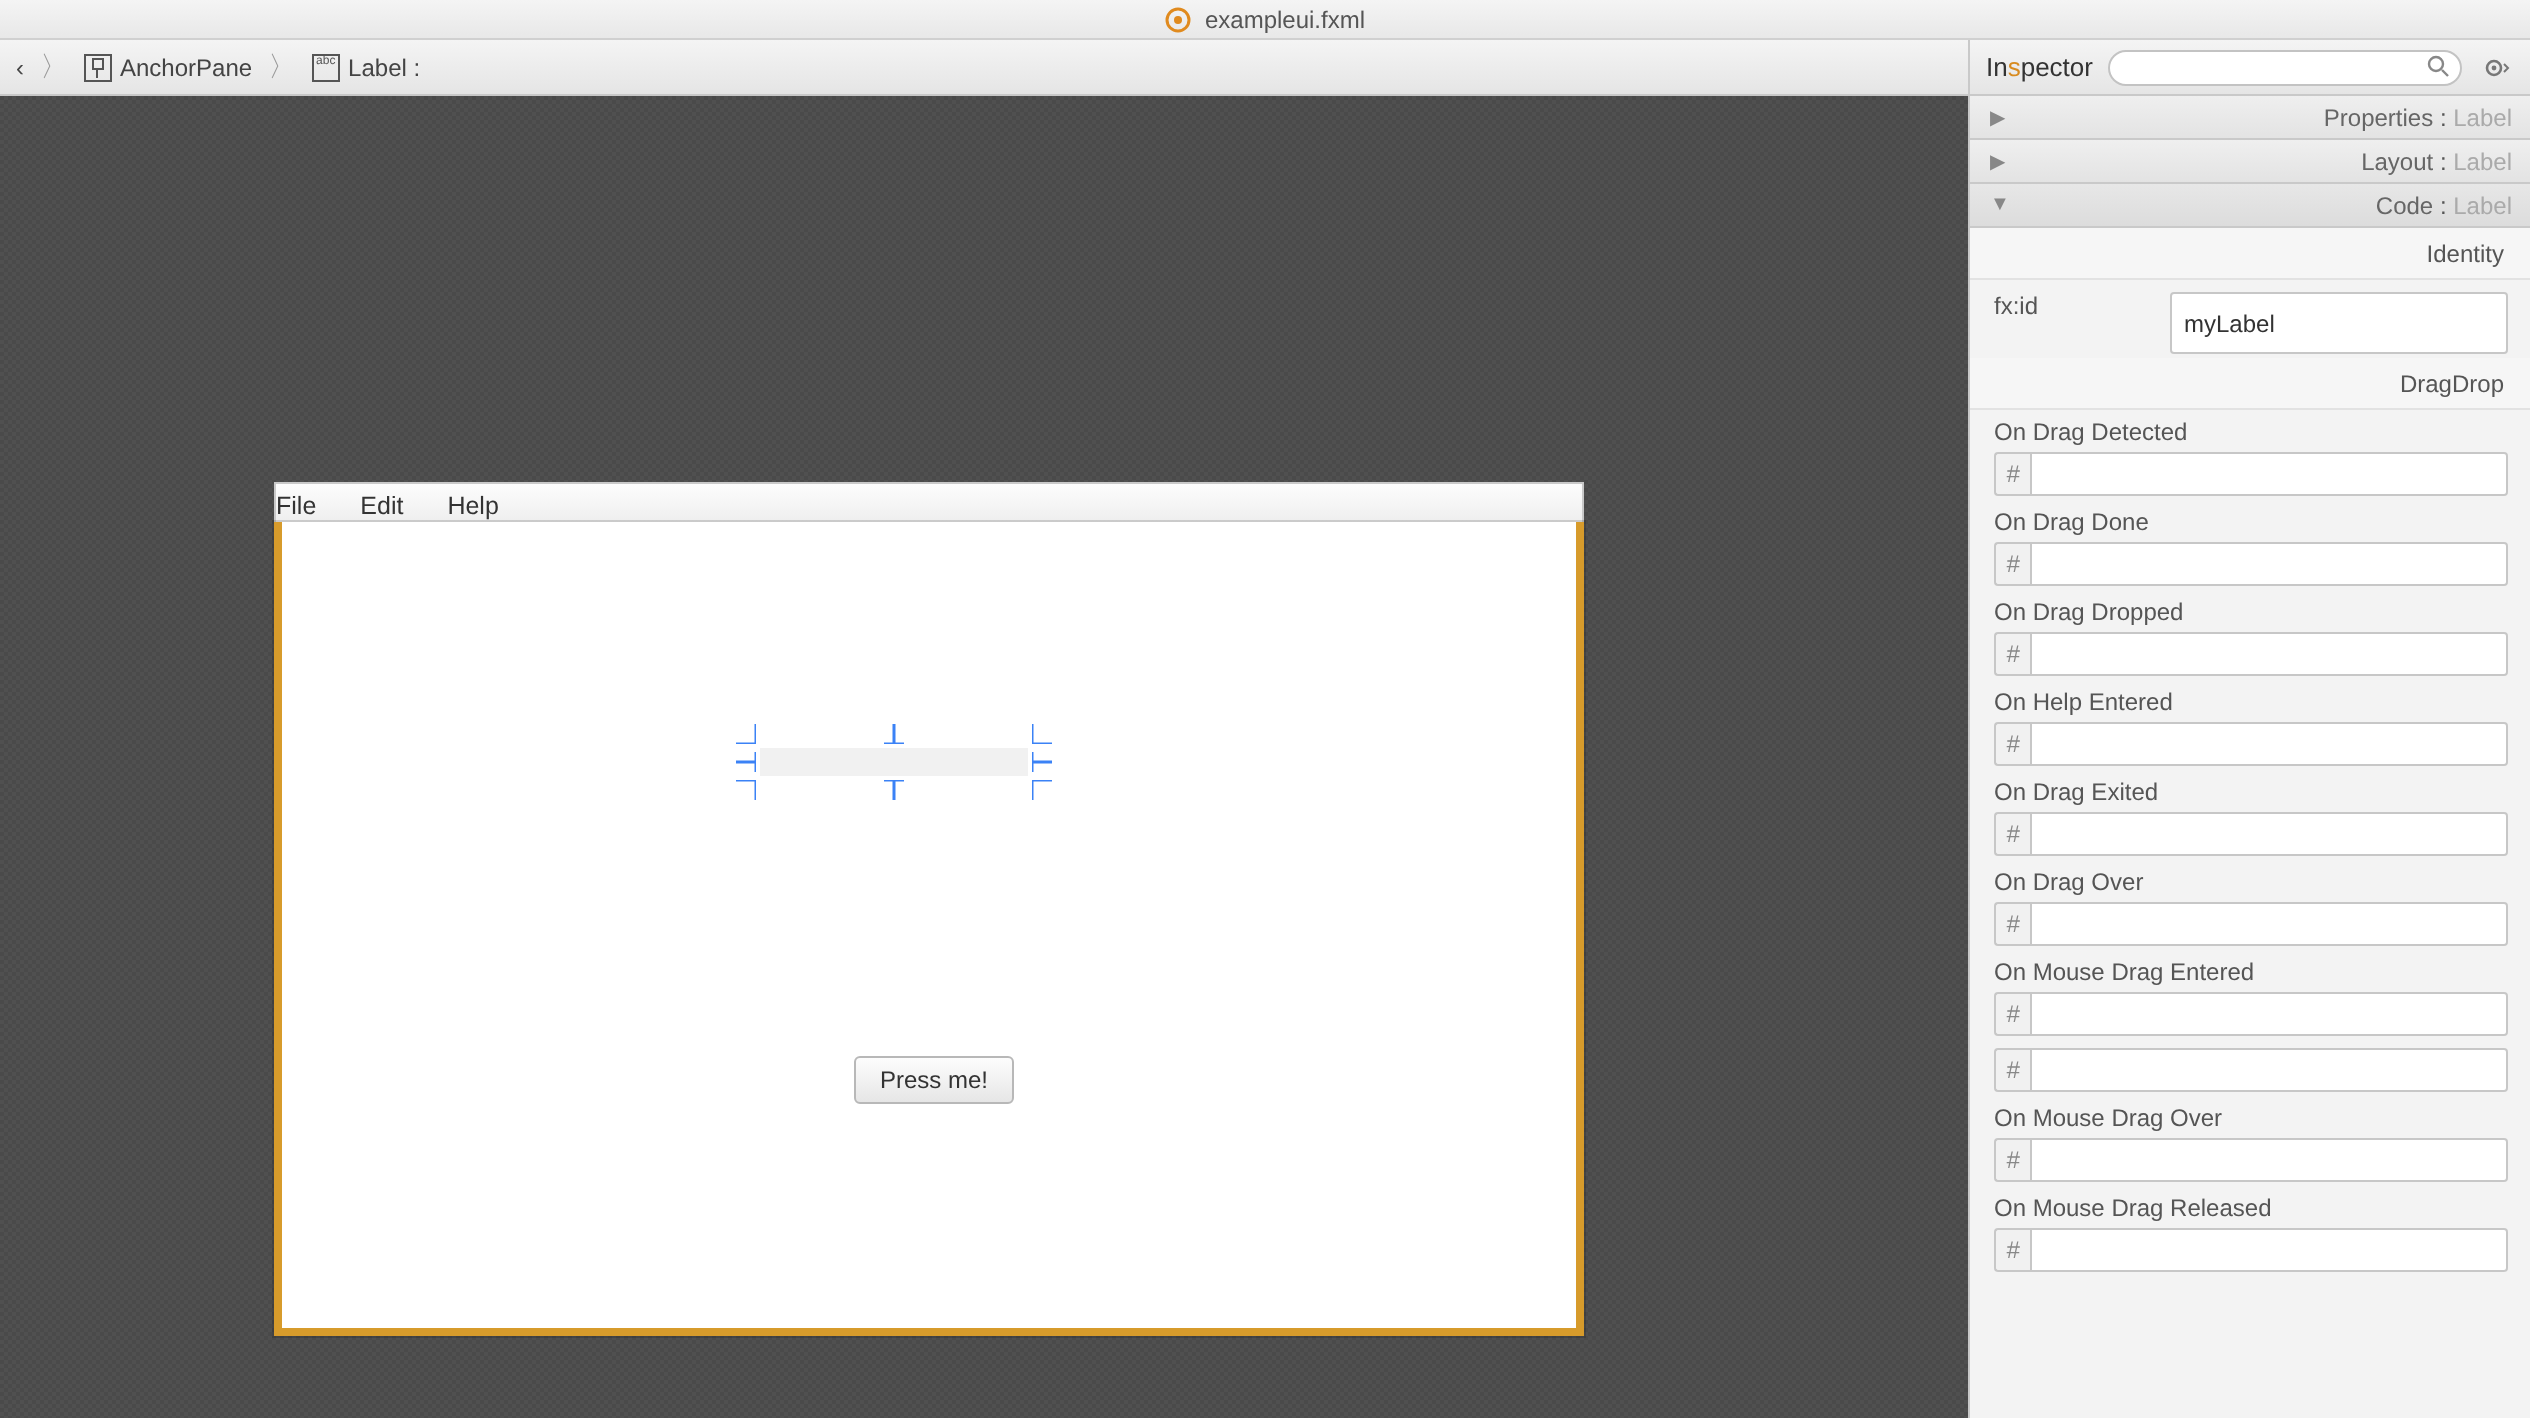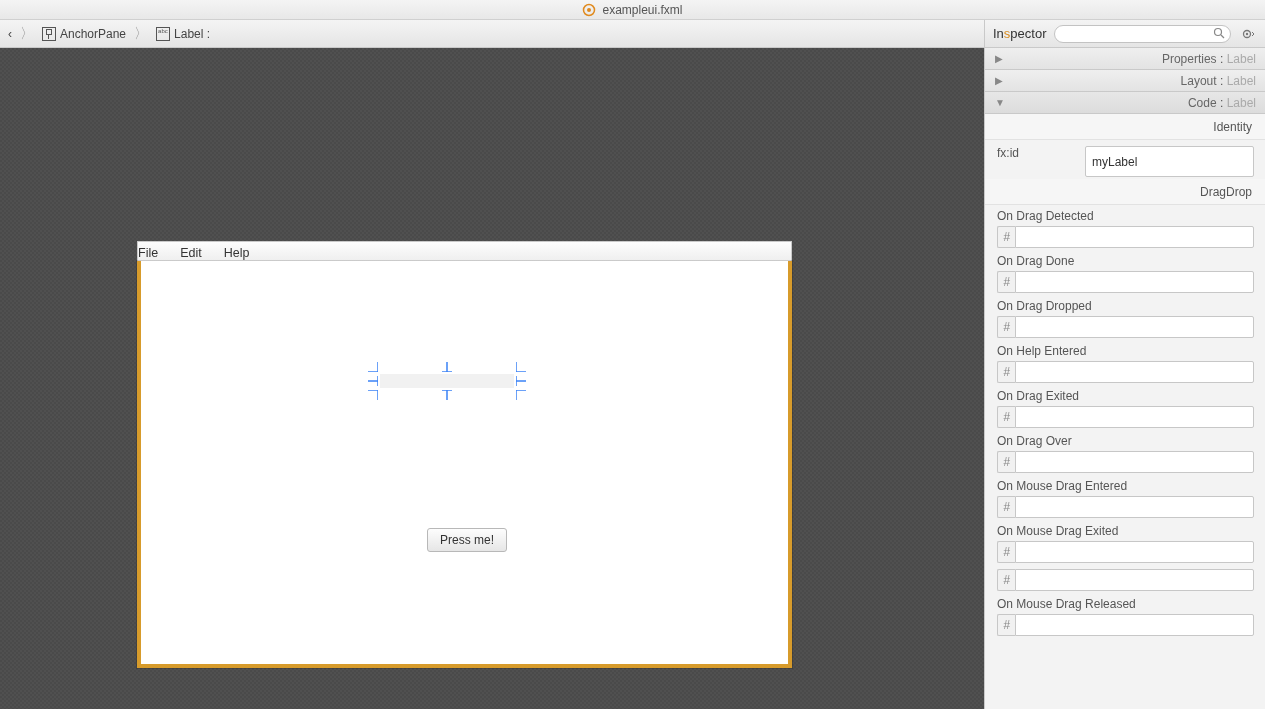--- a/index.html
+++ b/index.html
@@ -307,27 +307,27 @@
                   </div>
                 </div>
                 <div class="event-block">
                   <div class="event-label">On Mouse Drag Entered</div>
                   <div class="hash-field">
                     <span class="hash-prefix">#</span>
                     <input class="hash-input" value="" style="">
                   </div>
                 </div>
                 <div class="event-block">
-                  <div class="event-label">On Mouse Drag Exited</div>
-                  <div class="hash-field">
-                    <span class="hash-prefix">#</span>
-                    <input class="hash-input" value="" style="">
-                  </div>
-                </div>
-                <div class="event-block">
+                  <div class="hash-field">
+                    <span class="hash-prefix">#</span>
+                    <input class="hash-input" value="" style="">
+                  </div>
+                </div>
+                <div class="event-block">
+                  <div class="event-label">On Mouse Drag Over</div>
                   <div class="hash-field">
                     <span class="hash-prefix">#</span>
                     <input class="hash-input" value="" style="">
                   </div>
                 </div>
                 <div class="event-block">
                   <div class="event-label">On Mouse Drag Released</div>
                   <div class="hash-field">
                     <span class="hash-prefix">#</span>
                     <input class="hash-input" value="" style="">

